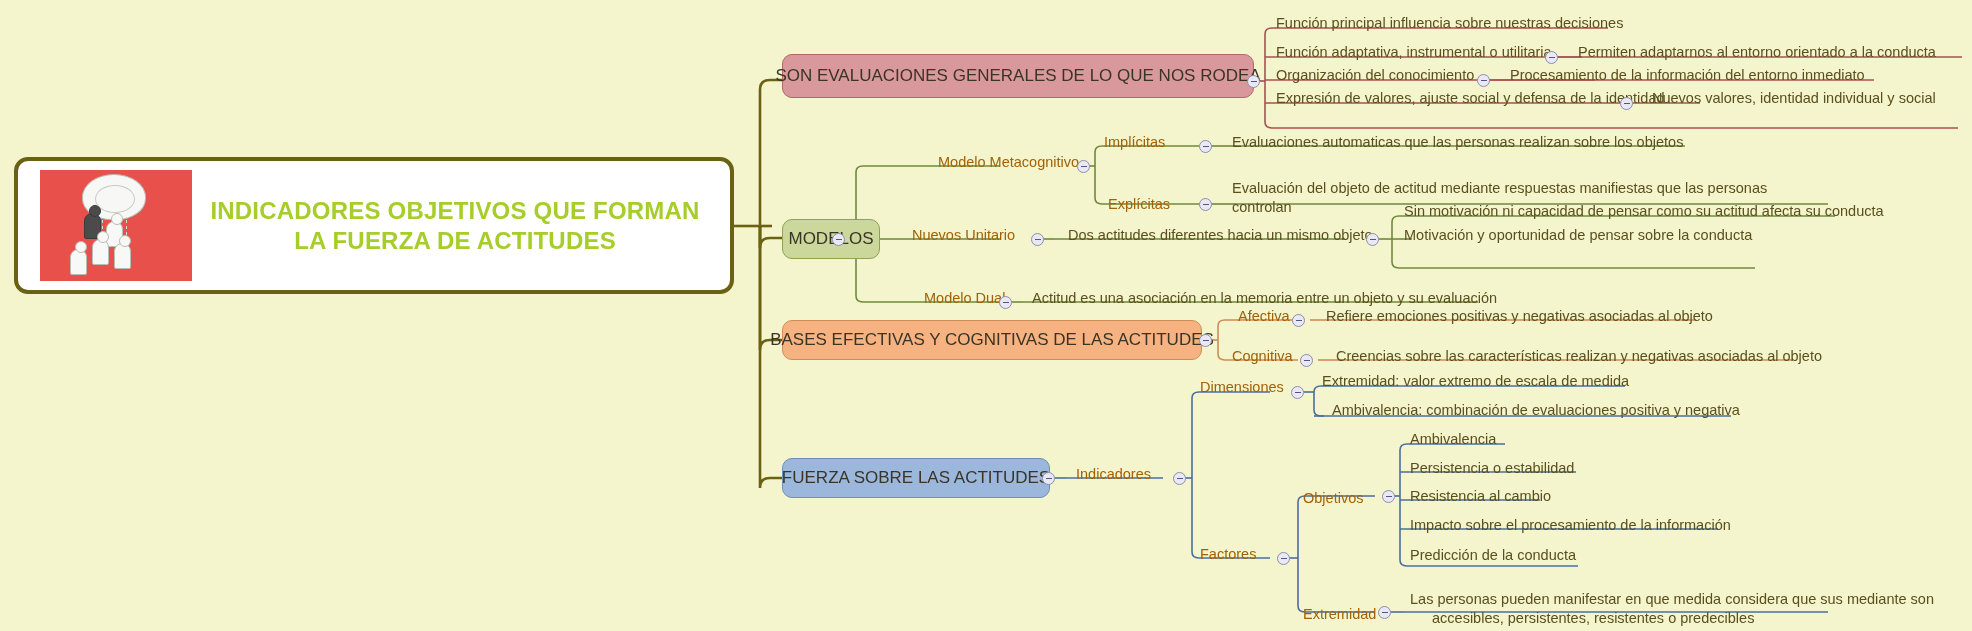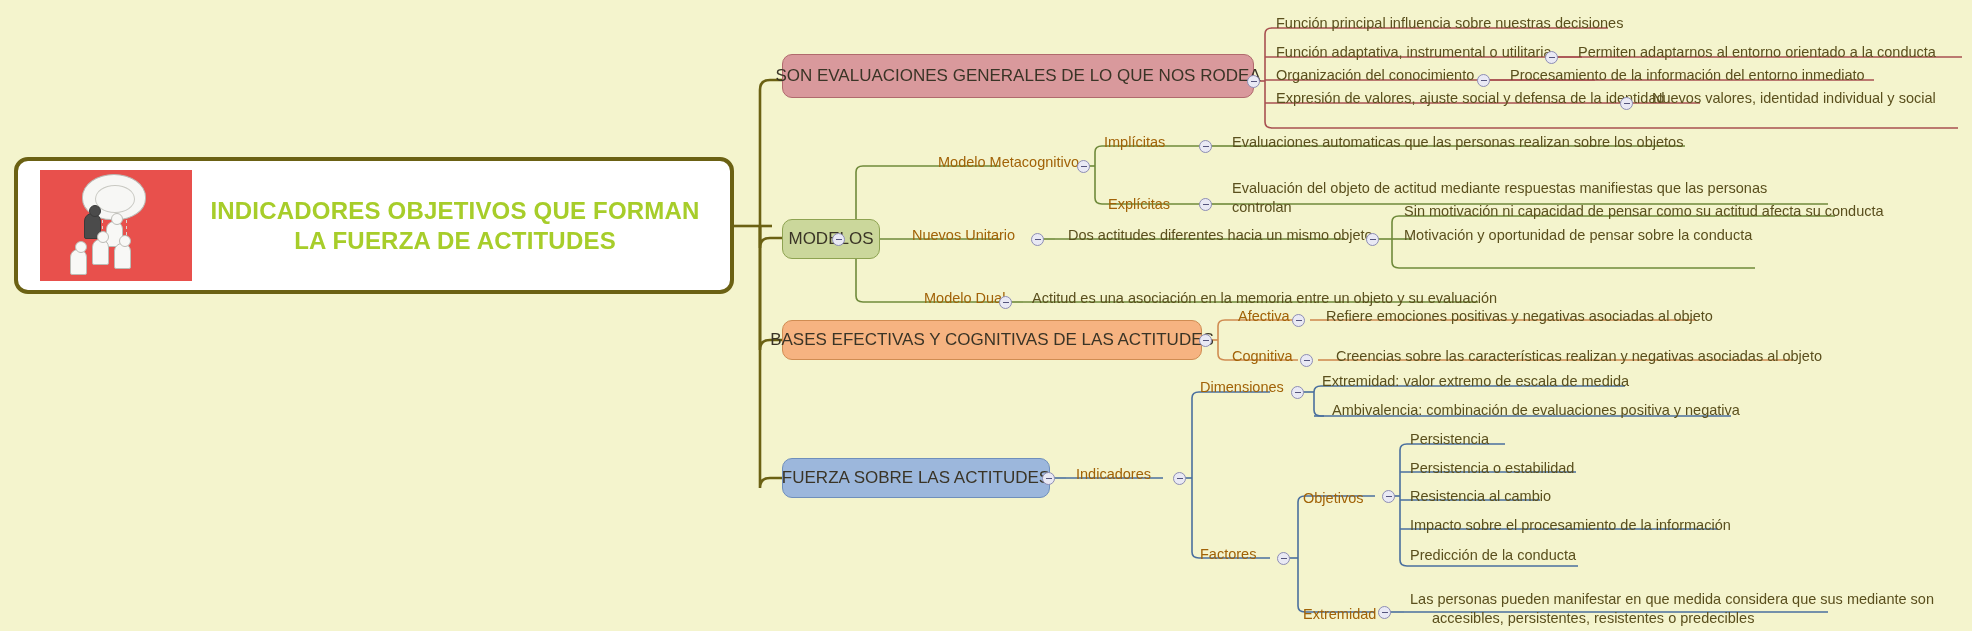--- a/index.html
+++ b/index.html
@@ -316,21 +316,21 @@
   <div class="tnode bold" style="left:1200px; top:378px;">Dimensiones</div>
   <div class="toggle" style="left:1291px; top:386px;"></div>
   <div class="tnode" style="left:1322px; top:372px;">Extremidad: valor extremo de escala de medida</div>
   <div class="tnode" style="left:1332px; top:401px;">Ambivalencia: combinación de evaluaciones positiva y negativa</div>
 
   <div class="tnode bold" style="left:1200px; top:545px;">Factores</div>
   <div class="toggle" style="left:1277px; top:552px;"></div>
 
   <div class="tnode bold" style="left:1303px; top:489px;">Objetivos</div>
   <div class="toggle" style="left:1382px; top:490px;"></div>
-  <div class="tnode" style="left:1410px; top:430px;">Persistencia</div>
+  <div class="tnode" style="left:1410px; top:430px;">Ambivalencia</div>
   <div class="tnode" style="left:1410px; top:459px;">Persistencia o estabilidad</div>
   <div class="tnode" style="left:1410px; top:487px;">Resistencia al cambio</div>
   <div class="tnode" style="left:1410px; top:516px;">Impacto sobre el procesamiento de la información</div>
   <div class="tnode" style="left:1410px; top:546px;">Predicción de la conducta</div>
 
   <div class="tnode bold" style="left:1303px; top:605px;">Extremidad</div>
   <div class="toggle" style="left:1378px; top:606px;"></div>
   <div class="tnode" style="left:1410px; top:590px;">
     <div>Las personas pueden manifestar en que medida considera que sus mediante son</div>
     <div style="padding-left:22px;">accesibles, persistentes, resistentes o predecibles</div>

